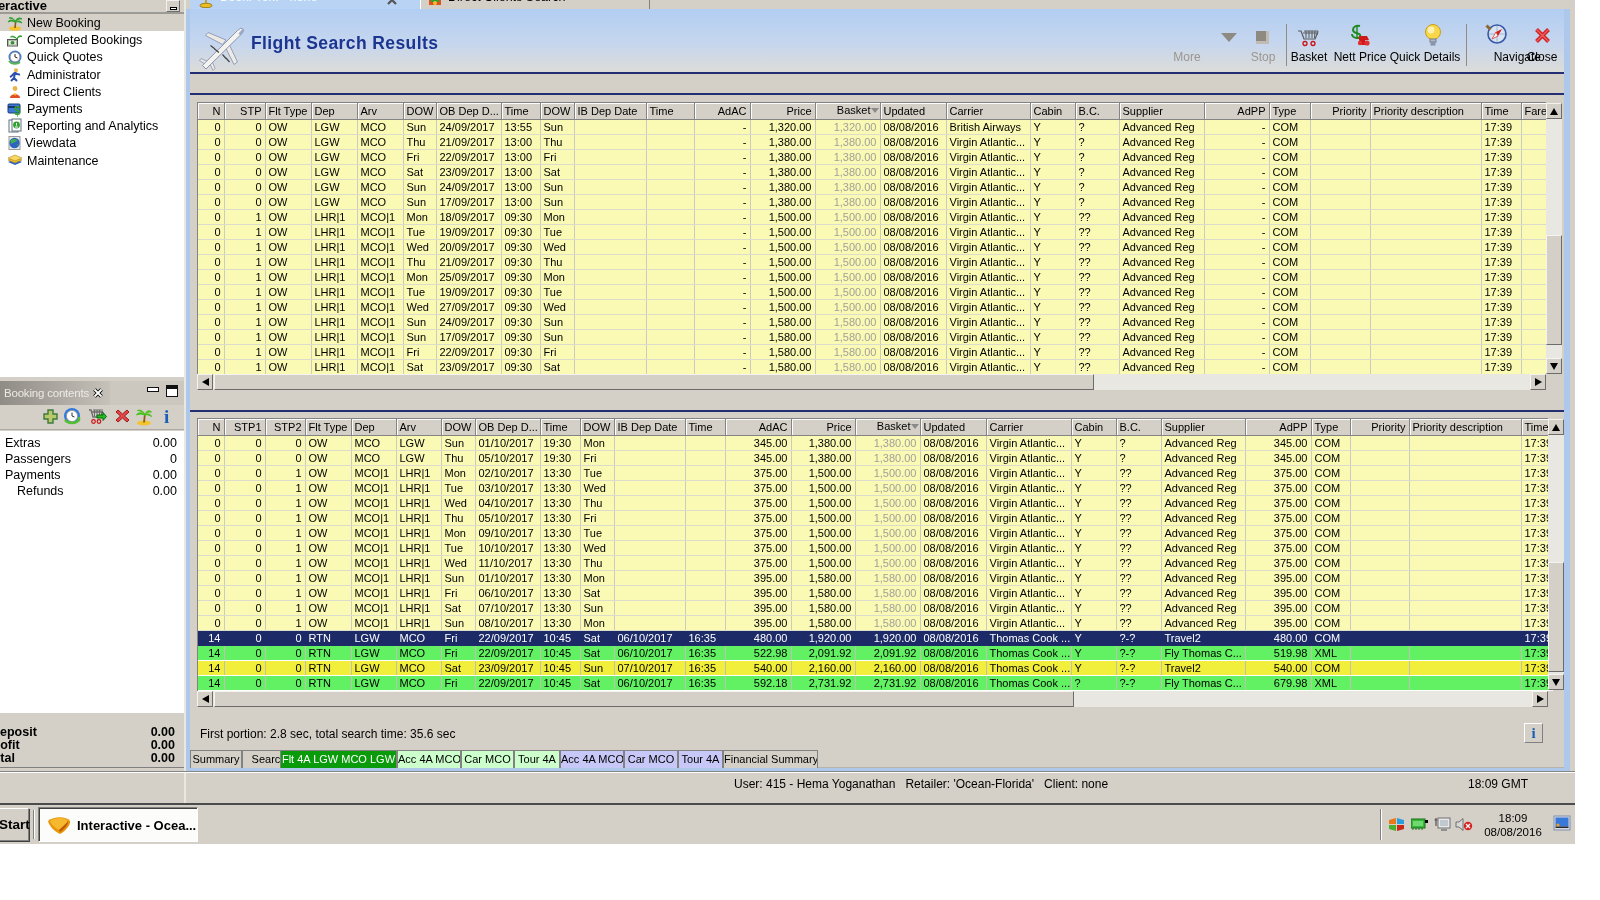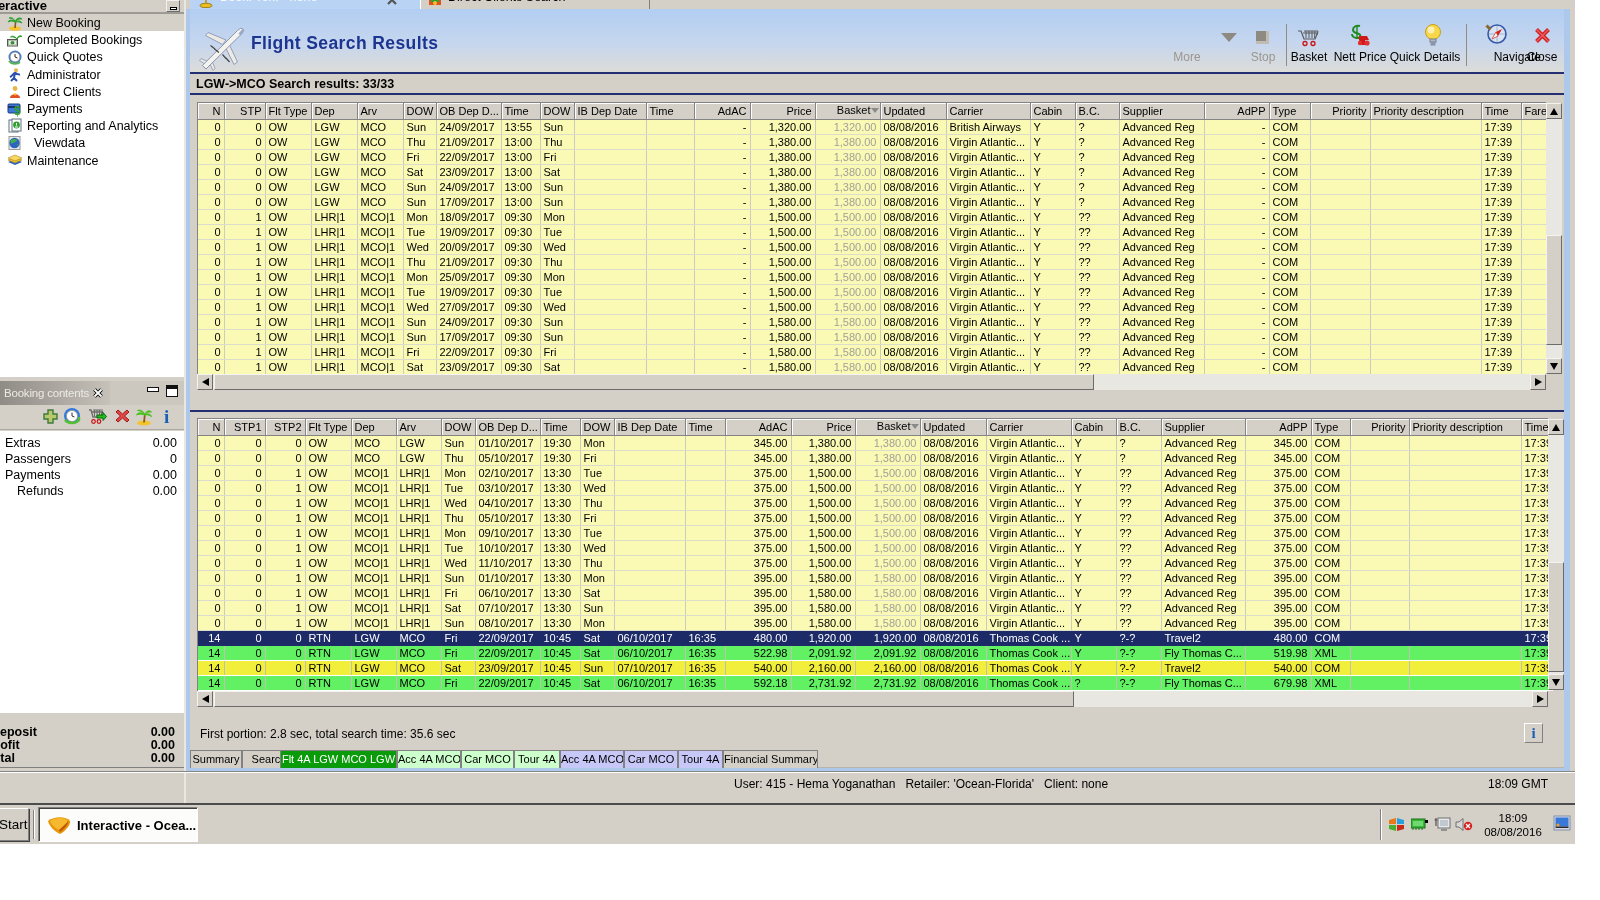--- a/index.html
+++ b/index.html
@@ -79,21 +79,21 @@
             <circle cx="9.5" cy="7" r="3.4" fill="#2fa12f"></circle>
             <path d="M9.5 5 L9.5 7.5 M8 9 L11 9" stroke="#fff"></path>
           </svg></div>
 <div class="abs" style="left:27px;top:105.2px;font-size:12.5px;color:#000;white-space:nowrap">Reporting and Analytics</div>
 <div class="abs" style="left:0;top:120.4px;width:184px;height:17px;"></div>
 <div class="abs" style="left:7px;top:121.4px;width:16px;height:16px"><svg width="16" height="16">
             <rect x="2" y="1.5" width="11" height="13" fill="#e8e8e8" stroke="#9a9a9a"></rect>
             <circle cx="7.5" cy="8" r="5.2" fill="#2f63c0"></circle>
             <path d="M4 5 C6 3.5,9 4,10.5 5.5 C9 7,6 7.5,4.5 9 C3.5 7.5,3.5 6,4 5 M9 10 C10 9,11.5 9.5,12 10.5" fill="#3fae4c"></path>
           </svg></div>
-<div class="abs" style="left:34px;top:122.4px;font-size:12.5px;color:#000;white-space:nowrap">Viewdata</div>
+<div class="abs" style="left:25px;top:122.4px;font-size:12.5px;color:#000;white-space:nowrap">Viewdata</div>
 <div class="abs" style="left:0;top:137.6px;width:184px;height:17px;"></div>
 <div class="abs" style="left:7px;top:138.6px;width:16px;height:16px"><svg width="16" height="16">
             <path d="M1 9 L8 6 L15 9 L8 12 Z" fill="#2f63c0"></path>
             <path d="M1 7 L8 4 L15 7 L8 10 Z" fill="#f0c030" stroke="#a07810" stroke-width="0.5"></path>
             <path d="M1 5 L8 2 L15 5 L8 8 Z" fill="#f8d860" stroke="#a07810" stroke-width="0.5"></path>
           </svg></div>
 <div class="abs" style="left:27px;top:139.6px;font-size:12.5px;color:#000;white-space:nowrap">Maintenance</div>
 </div>
 <div class="abs" style="left:0;top:381px;width:184px;height:24px;background:#ccc8c0">
 <div class="abs" style="left:0;top:0;width:110px;height:24px;background:linear-gradient(90deg,#8f8b85,#c6c2ba)"></div>
@@ -223,23 +223,20 @@
           <path d="M9 16 L13 9 L15 13 Z" fill="#fff" stroke="#d02020" stroke-width="0.6"></path>
           <path d="M4 2 L8 6 M3 3 L7 7" stroke="#8a6a30" stroke-width="1.6"></path>
         </svg>
 <svg class="abs" style="left:1344px;top:18px" width="17" height="17">
           <path d="M2.5 2.5 L14.5 14.5 M14.5 2.5 L2.5 14.5" stroke="#d42020" stroke-width="4"></path>
           <path d="M2.5 2.5 L14.5 14.5 M14.5 2.5 L2.5 14.5" stroke="#e86060" stroke-width="1.4"></path>
         </svg>
 </div>
 </div>
 <div class="abs" style="left:190px;top:72px;width:1374px;height:2px;background:#232f72"></div>
-<div class="abs" style="left:190px;top:74px;width:1374px;height:19px;background:#d4d0c8">
-      <span style="position:absolute;left:6px;top:3px;font-size:12.5px;font-weight:bold">LGW-&gt;MCO Search results: 33/33</span>
-    </div>
 <div class="abs" style="left:190px;top:93px;width:1374px;height:2px;background:#232f72"></div>
 <div class="abs" style="left:197px;top:102px;width:1349px;border:1px solid #828282;border-right:none;background:#fff">
 <table>
         <colgroup>
 <col style="width:26px">
 <col style="width:41px">
 <col style="width:46px">
 <col style="width:46px">
 <col style="width:46px">
 <col style="width:33px">
@@ -1320,24 +1317,24 @@
 <div class="abs" style="left:324px;top:0;width:46px;height:18px;background:#ccffcc;color:#000;border:1px solid #828282;border-bottom:none;font-size:11px;text-align:center;line-height:16px;white-space:nowrap;overflow:hidden">Tour 4A</div>
 <div class="abs" style="left:370px;top:0;width:64px;height:18px;background:#c8c8f8;color:#000;border:1px solid #828282;border-bottom:none;font-size:11px;text-align:center;line-height:16px;white-space:nowrap;overflow:hidden">Acc 4A MCO</div>
 <div class="abs" style="left:434px;top:0;width:54px;height:18px;background:#c8c8f8;color:#000;border:1px solid #828282;border-bottom:none;font-size:11px;text-align:center;line-height:16px;white-space:nowrap;overflow:hidden">Car MCO</div>
 <div class="abs" style="left:488px;top:0;width:45px;height:18px;background:#c8c8f8;color:#000;border:1px solid #828282;border-bottom:none;font-size:11px;text-align:center;line-height:16px;white-space:nowrap;overflow:hidden">Tour 4A</div>
 <div class="abs" style="left:533px;top:0;width:95px;height:18px;background:#d4d0c8;color:#000;border:1px solid #828282;border-bottom:none;font-size:11px;text-align:center;line-height:16px;white-space:nowrap;overflow:hidden">Financial Summary</div>
 </div>
 <div class="abs" style="left:190px;top:768px;width:1380px;height:3px;background:#aec8ec"></div>
 <div class="abs" style="left:0;top:771px;width:1575px;height:1px;background:#868686"></div>
 <div class="abs" style="left:0;top:772px;width:1575px;height:1px;background:#fff"></div>
 <div class="abs" style="left:734px;top:777px;font-size:12px;color:#000;white-space:nowrap">User: 415 - Hema Yoganathan&nbsp;&nbsp;&nbsp;Retailer: 'Ocean-Florida'&nbsp;&nbsp;&nbsp;Client: none</div>
-<div class="abs" style="left:1468px;top:777px;width:100px;text-align:center;font-size:12px">18:09 GMT</div>
+<div class="abs" style="left:1468px;top:777px;width:100px;text-align:left;font-size:12px">18:09 GMT</div>
 <div class="abs" style="left:0;top:803px;width:1575px;height:41px;background:#d4d0c8;border-top:2px solid #4c4c4c">
 <div class="abs bevout" style="left:-6px;top:3px;width:35px;height:33px;background:#d4d0c8;box-shadow:1px 1px 0 #404040">
-        <span style="position:absolute;left:4px;top:8px;font-weight:normal;font-size:13.5px">Start</span>
+        <span style="position:absolute;left:4px;top:8px;font-weight:bold;font-size:13.5px">Start</span>
       </div>
 <div class="abs" style="left:33px;top:5px;width:2px;height:29px;border-left:1px solid #808080;border-right:1px solid #fff"></div>
 <div class="abs" style="left:38px;top:2px;width:160px;height:35px;background:#fcfcfa;border:1px solid #808080;border-right-color:#fff;border-bottom-color:#fff;box-shadow:inset 1px 1px 0 #404040">
 <svg class="abs" style="left:7px;top:7px" width="26" height="22">
           <path d="M2 6 C8 1,20 1,24 6 C25 9,20 16,14 19 C9 17,3 11,2 6 Z" fill="#e8960a"></path>
           <path d="M4 6 C9 2,19 2,22 6 C21 9,17 13,13 15 C9 13,5 9,4 6 Z" fill="#f6b82e"></path>
           <path d="M13 15 C16 12,20 9,22 6 C23 8,19 14,14 17 Z" fill="#c05a08"></path>
         </svg>
 <span style="position:absolute;left:38px;top:10px;font-weight:bold;font-size:13px;white-space:nowrap">Interactive - Ocea...</span>
 </div>

